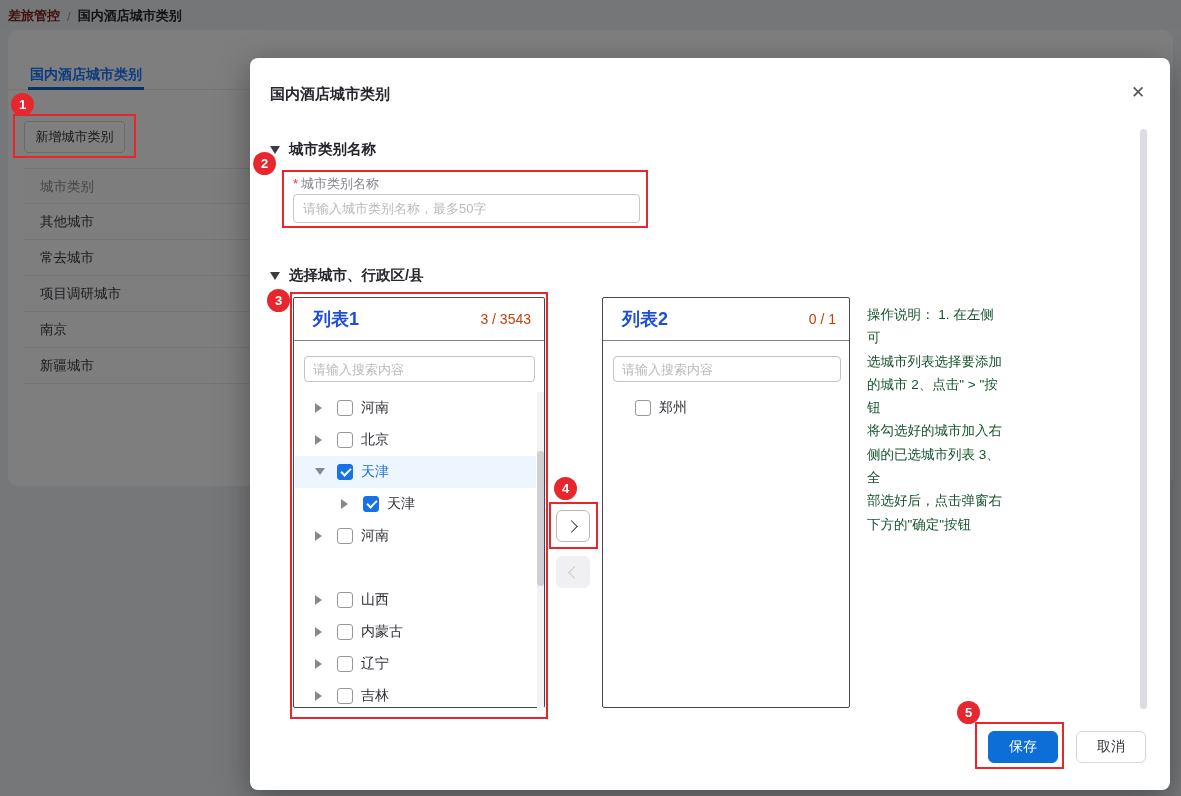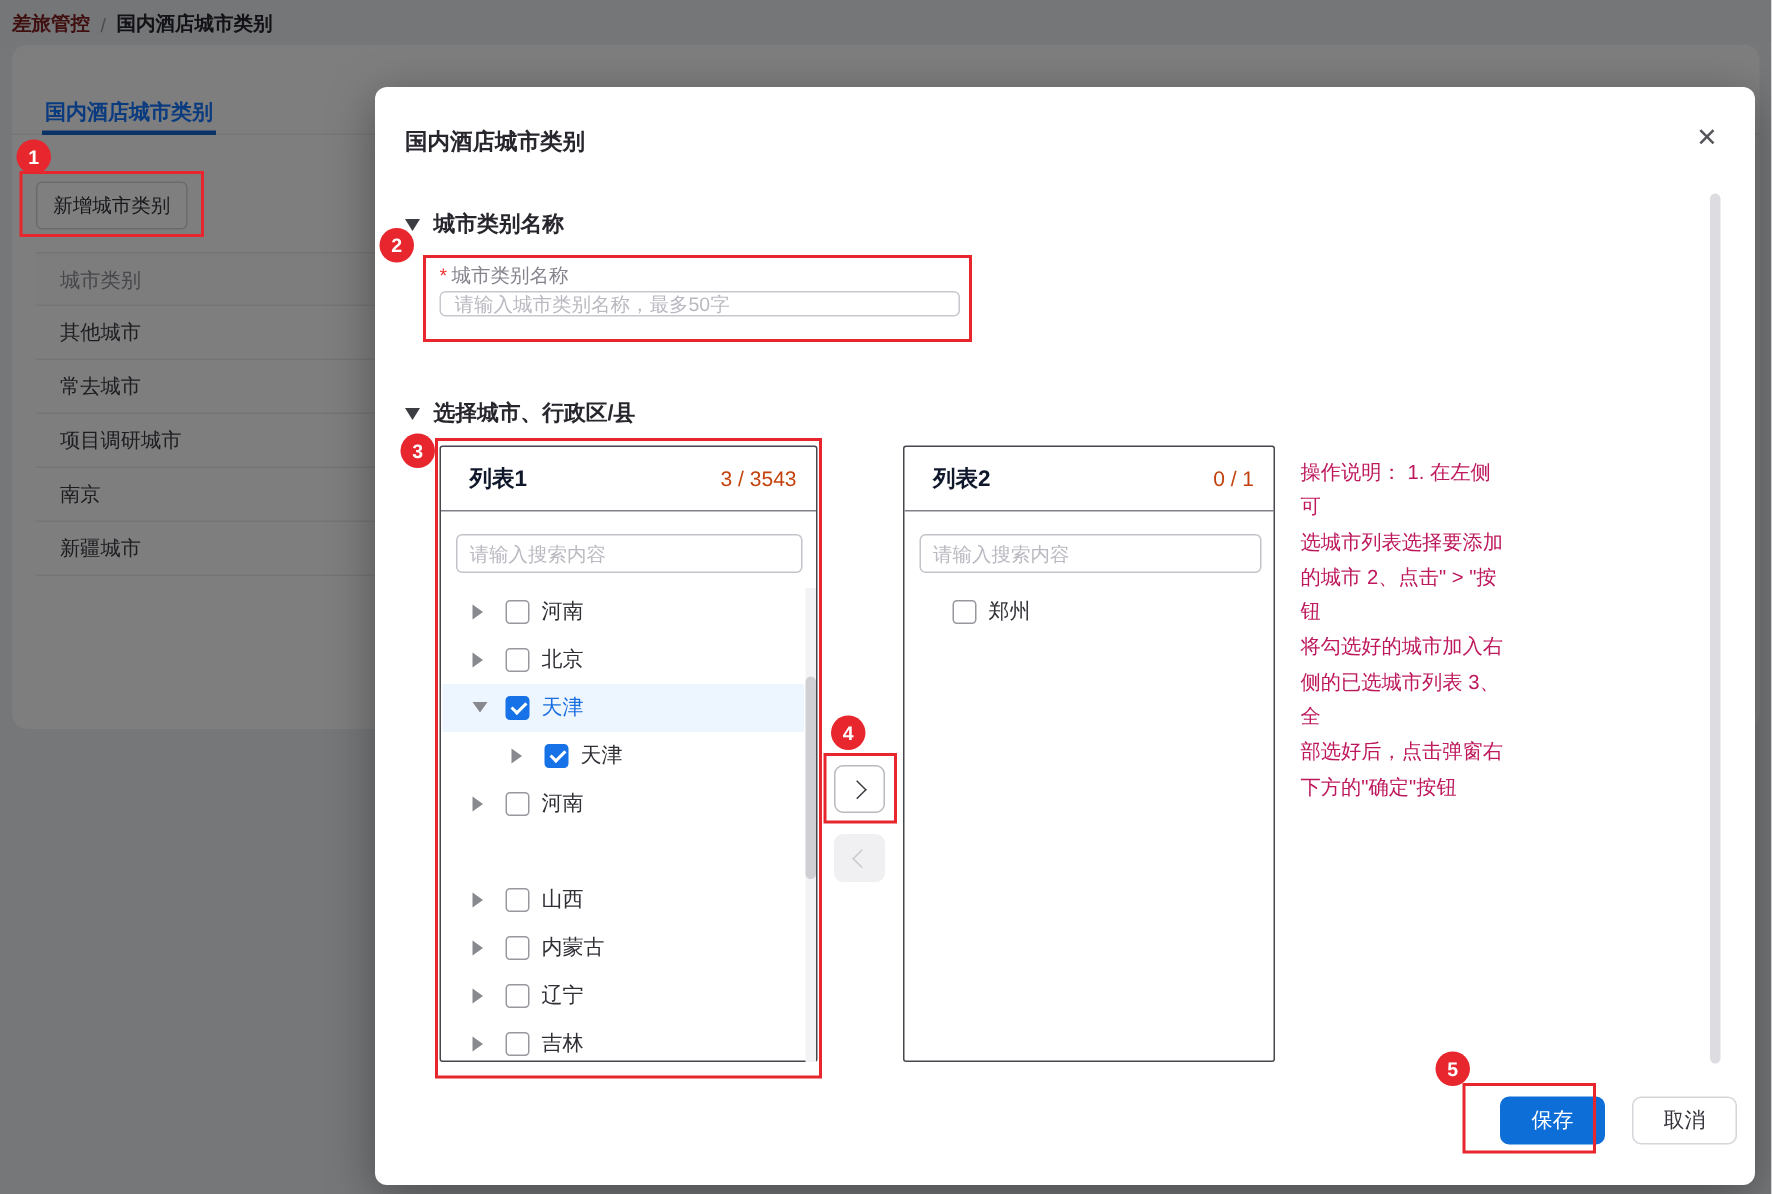--- a/index.html
+++ b/index.html
@@ -39,32 +39,32 @@
   .m-scroll { position:absolute; left:890px; top:71px; width:7px; height:580px;
     background:#dddde1; border-radius:4px; }
 
   .sec-head { position:absolute; display:flex; align-items:center; gap:9px; }
   .tri-down { width:0; height:0; border-style:solid; border-width:8px 5.5px 0 5.5px;
     border-color:#3c3c43 transparent transparent transparent; }
   .sec-label { font-size:14.5px; font-weight:700; color:#26262c; }
 
   .f-label { position:absolute; left:43px; top:117px; font-size:13px; color:#84848d; }
   .f-label .req { color:#e33; margin-right:3px; }
-  .f-input { position:absolute; left:43px; top:136px; width:347px; height:17px;
+  .f-input { position:absolute; left:43px; top:136px; width:347px; height:29px;
     border:1px solid #c7c7cd; border-radius:4px; padding:0 9px; font-size:13px; color:#333;
     font-family:inherit; outline:none; }
   .f-input::placeholder, .s-input::placeholder { color:#b9b9c1; }
 
   .panel { position:absolute; top:239px; height:411px; border:1px solid #47474d; border-radius:2px;
     background:#fff; }
   .panel.left  { left:43px;  width:252px; }
   .panel.right { left:352px; width:248px; }
   .p-head { position:absolute; left:0; top:0; right:0; height:43px; border-bottom:1px solid #808086;
     display:flex; align-items:center; justify-content:space-between; padding:0 13px 0 19px; }
-  .p-title { font-size:15px; font-weight:700; color:#0f172a; }
+  .p-title { font-size:18px; font-weight:700; color:#1d4ed8; }
   .p-count { font-size:14px; color:#c2410c; }
   .s-input { position:absolute; left:10px; top:58px; height:26px; border:1px solid #c3c3c9;
     border-radius:4px; padding:0 8px; font-size:13px; color:#333; font-family:inherit; outline:none; }
   .panel.left  .s-input { width:231px; }
   .panel.right .s-input { width:228px; }
 
   .tree { position:absolute; left:0; top:94px; right:0; bottom:1px; overflow:hidden; }
   .trow { position:absolute; left:1px; width:241px; height:32px; display:flex; align-items:center;
     padding-left:20px; font-size:14px; color:#2f2f36; }
   .trow.sel { background:#edf5ff; }
@@ -89,24 +89,24 @@
 
   .mv-btn { position:absolute; left:306px; width:34px; height:32px; border-radius:6px;
     display:flex; align-items:center; justify-content:center; }
   .mv-btn.to-right { top:452px; background:#fff; border:1px solid #b9b9bf; }
   .mv-btn.to-left  { top:498px; background:#f0f0f2; border:1px solid #f0f0f2; }
   .chev { width:9px; height:9px; border:solid #3a3a41; border-width:0 1.6px 1.6px 0; }
   .chev.right { transform:rotate(-45deg); margin-left:-3px; }
   .chev.left  { transform:rotate(135deg); margin-left:3px; border-color:#c8c8cd; }
 
   .instructions { position:absolute; left:617px; top:245px; width:136px; font-size:13.5px;
-    line-height:23.3px; color:#be185d; white-space:pre-line; }
+    line-height:23.3px; color:#14532d; white-space:pre-line; }
 
   .ft-btn { position:absolute; top:673px; width:70px; height:32px; border-radius:6px; font-size:14px;
-    display:flex; align-items:center; justify-content:center; font-family:inherit;margin-left:12px; }
+    display:flex; align-items:center; justify-content:center; font-family:inherit; }
   .ft-save { left:738px; background:#0e6ed8; color:#fff; border:1px solid #0e6ed8; }
   .ft-cancel { left:826px; background:#fff; color:#33333b; border:1px solid #d5d5da; }
 
   
   .ann { position:absolute; z-index:30; }
   .ann-rect { border:2.5px solid #e8262d; }
   .ann-badge { width:23px; height:23px; border-radius:50%; background:#e8262d; color:#fff;
     font-size:13px; font-weight:700; display:flex; align-items:center; justify-content:center; }
 </style>
 </head>

